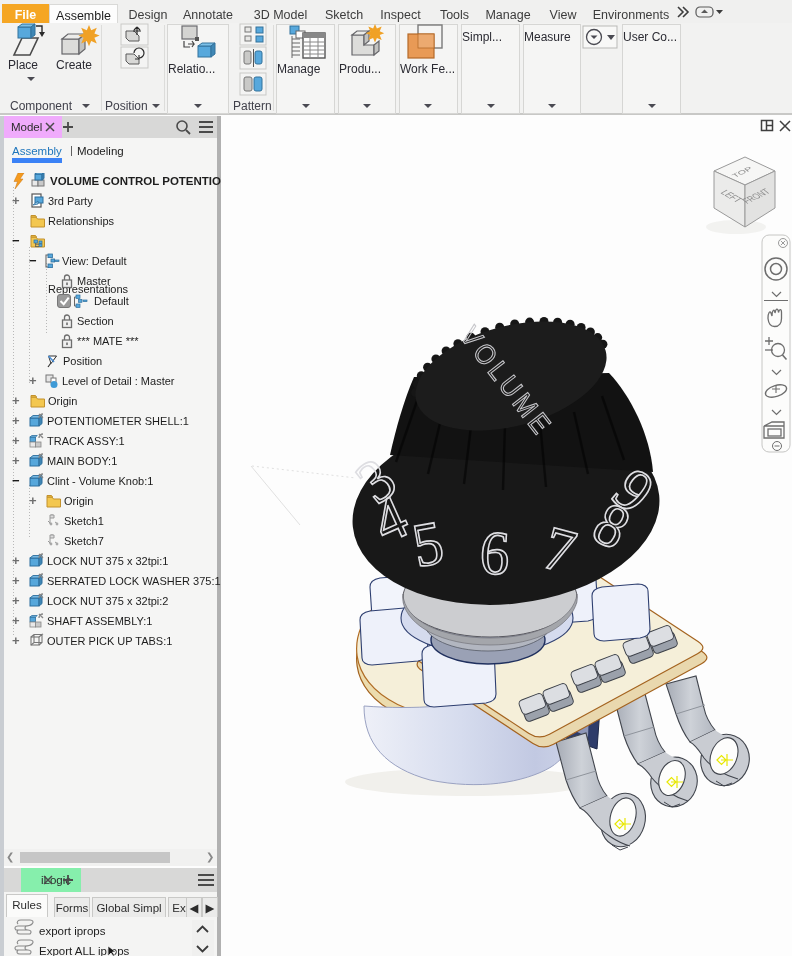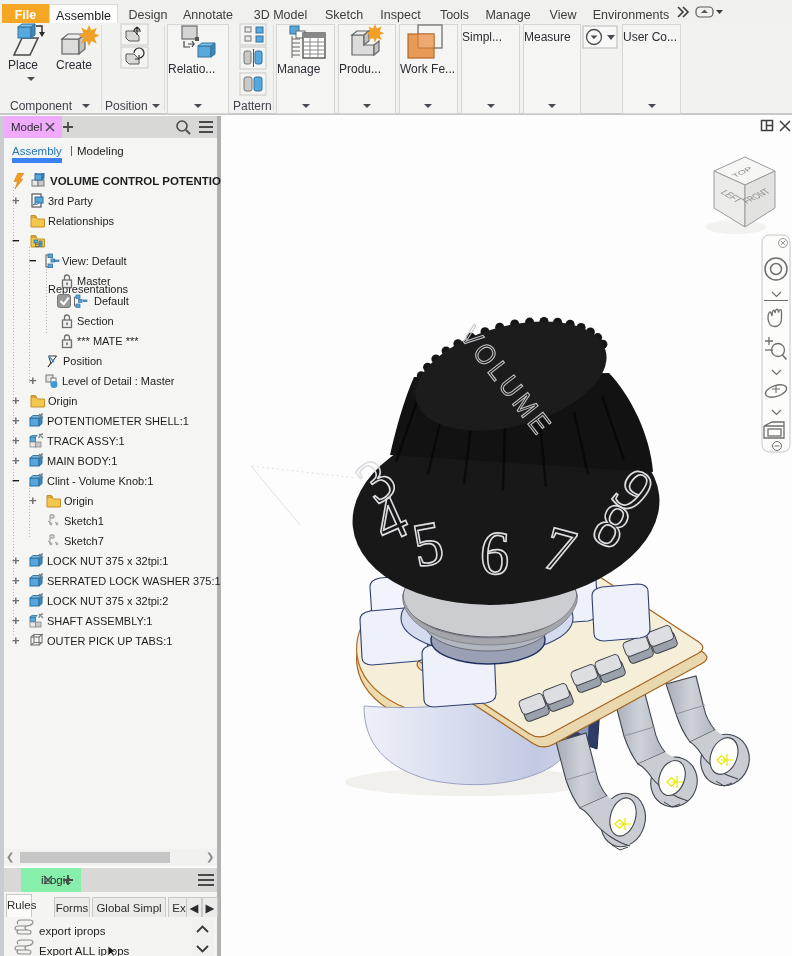--- a/index.html
+++ b/index.html
@@ -396,21 +396,21 @@
 <div class="abs" style="left:206px;top:851px;font-size:10px;color:#888;">❯</div>
 
 <div id="ilpanel" class="abs"></div>
 <div id="ilhead" class="abs"></div>
 <div id="iltab" class="abs">iLogic</div>
 <svg class="abs" style="left:40px;top:872px;" width="180" height="18" viewBox="0 0 180 18">
   <path d="M4 4 L12 12 M12 4 L4 12" stroke="#4a4a4a" stroke-width="1.5"></path>
   <path d="M28 3 L28 13 M23 8 L33 8" stroke="#4a4a4a" stroke-width="1.8"></path>
   <path d="M158 3 L174 3 M158 8 L174 8 M158 13 L174 13" stroke="#4a4a4a" stroke-width="1.8"></path>
 </svg>
-<div class="iltabs" style="left:6px;top:894px;width:26px;height:23px;background:#fbfbfa;font-weight:normal;">Rules</div>
+<div class="iltabs" style="left:6px;top:894px;width:42px;height:23px;background:#fbfbfa;font-weight:normal;">Rules</div>
 <div class="iltabs" style="left:54px;top:897px;width:36px;">Forms</div>
 <div class="iltabs" style="left:92px;top:897px;width:74px;">Global Simpl</div>
 <div class="iltabs" style="left:168px;top:897px;width:22px;">Ex</div>
 <div class="iltabs" style="left:186px;top:897px;width:16px;">◀</div>
 <div class="iltabs" style="left:202px;top:897px;width:16px;">▶</div>
 <div class="illist" style="left:39px;top:921px;">export iprops</div>
 <div class="illist" style="left:39px;top:941px;">Export ALL iprops</div>
 
 <svg class="abs" style="left:4px;top:918px;" width="213" height="38" viewBox="0 0 213 38">
   <g stroke="#8a8a8a" stroke-width="1.1" fill="#f2f2f1">

